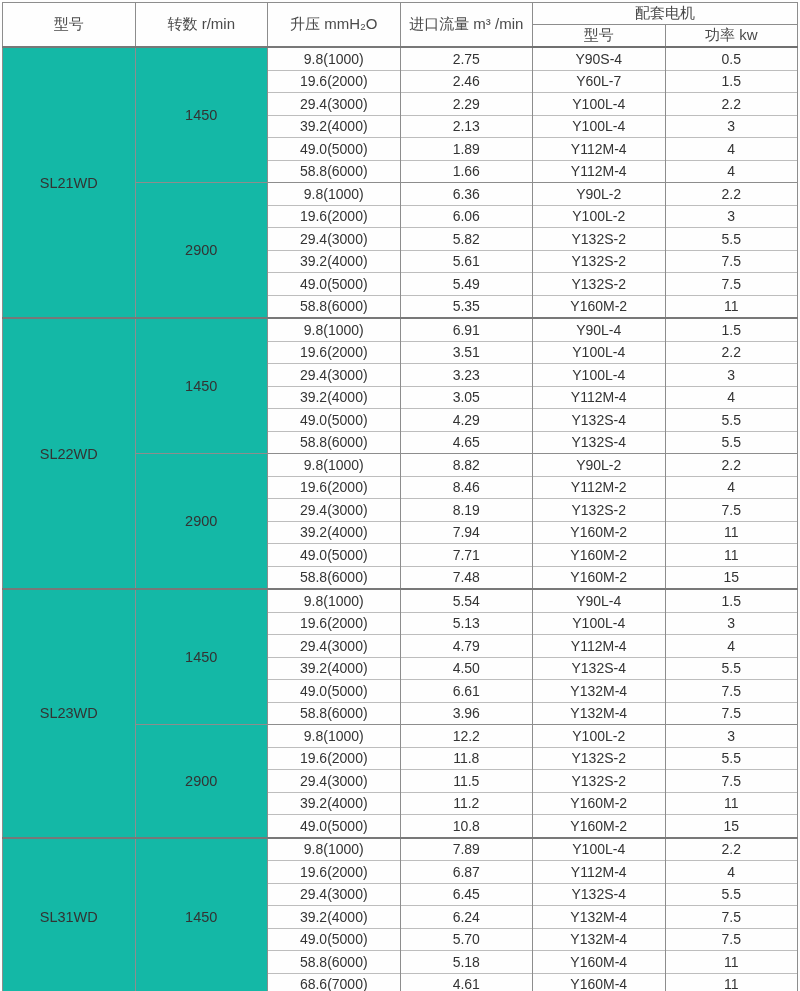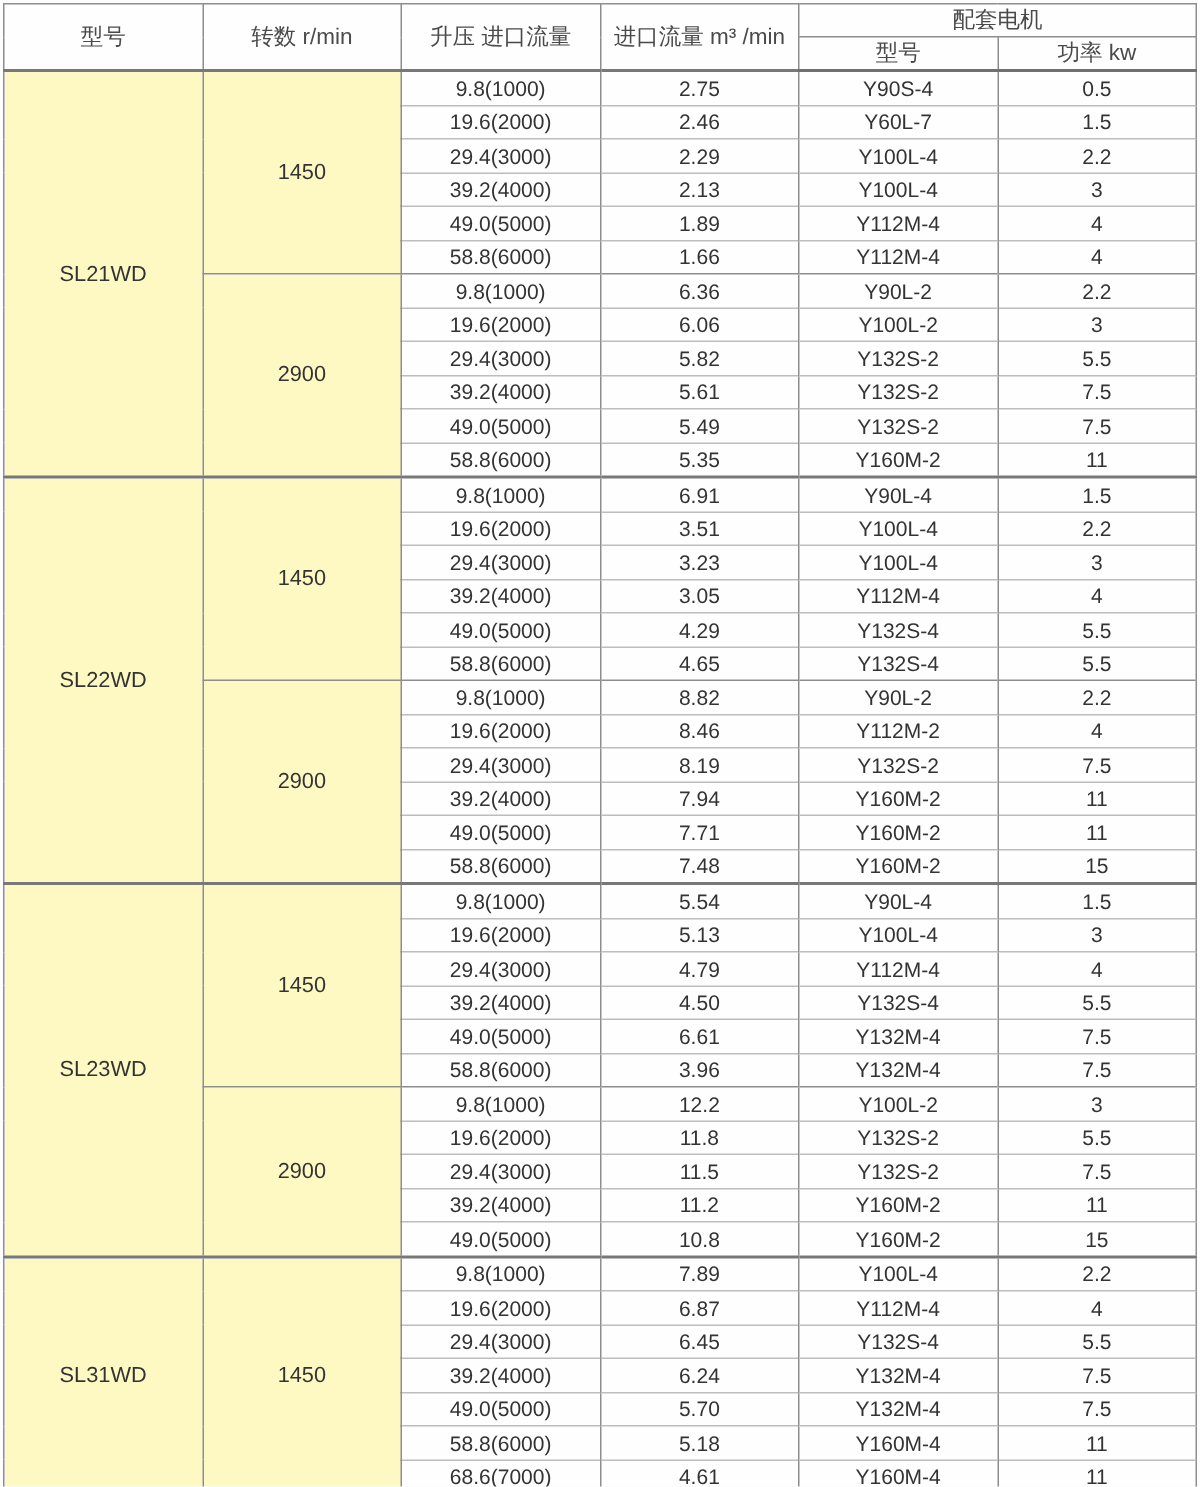--- a/index.html
+++ b/index.html
@@ -46,41 +46,41 @@
     border-left: 1px solid #8d8d8d;
     border-right: 1px solid #8d8d8d;
     border-top: 1px solid #bdbdbd;
   }
   tbody tr.speed-start td { border-top: 1px solid #8d8d8d; }
   tbody tr.model-start td { border-top: 2px solid #787878; }
   tbody td.model-cell,
   tbody td.speed-cell {
     border: 1px solid #8d8d8d;
     font-size: 14.5px;
-    background: #fef9c3;
+    background: #14b8a6;
   }
   tbody tr:last-child td { border-bottom: 1px solid #7e7e7e; }
 </style>
 </head>
 <body>
 
 <table class="spec">
   <colgroup>
     <col>
       <col>
       <col>
       <col>
       <col>
       <col>
   </colgroup>
   <thead>
     <tr>
       <th rowspan="2">型号</th>
       <th rowspan="2">转数 r/min</th>
-      <th rowspan="2">升压 进口流量</th>
+      <th rowspan="2">升压 mmH₂O</th>
       <th rowspan="2">进口流量 m³ /min</th>
       <th colspan="2">配套电机</th>
     </tr>
     <tr class="sub-row">
       <th>型号</th>
       <th>功率 kw</th>
     </tr>
   </thead>
   <tbody id="table-body">
       <tr class="model-start">

